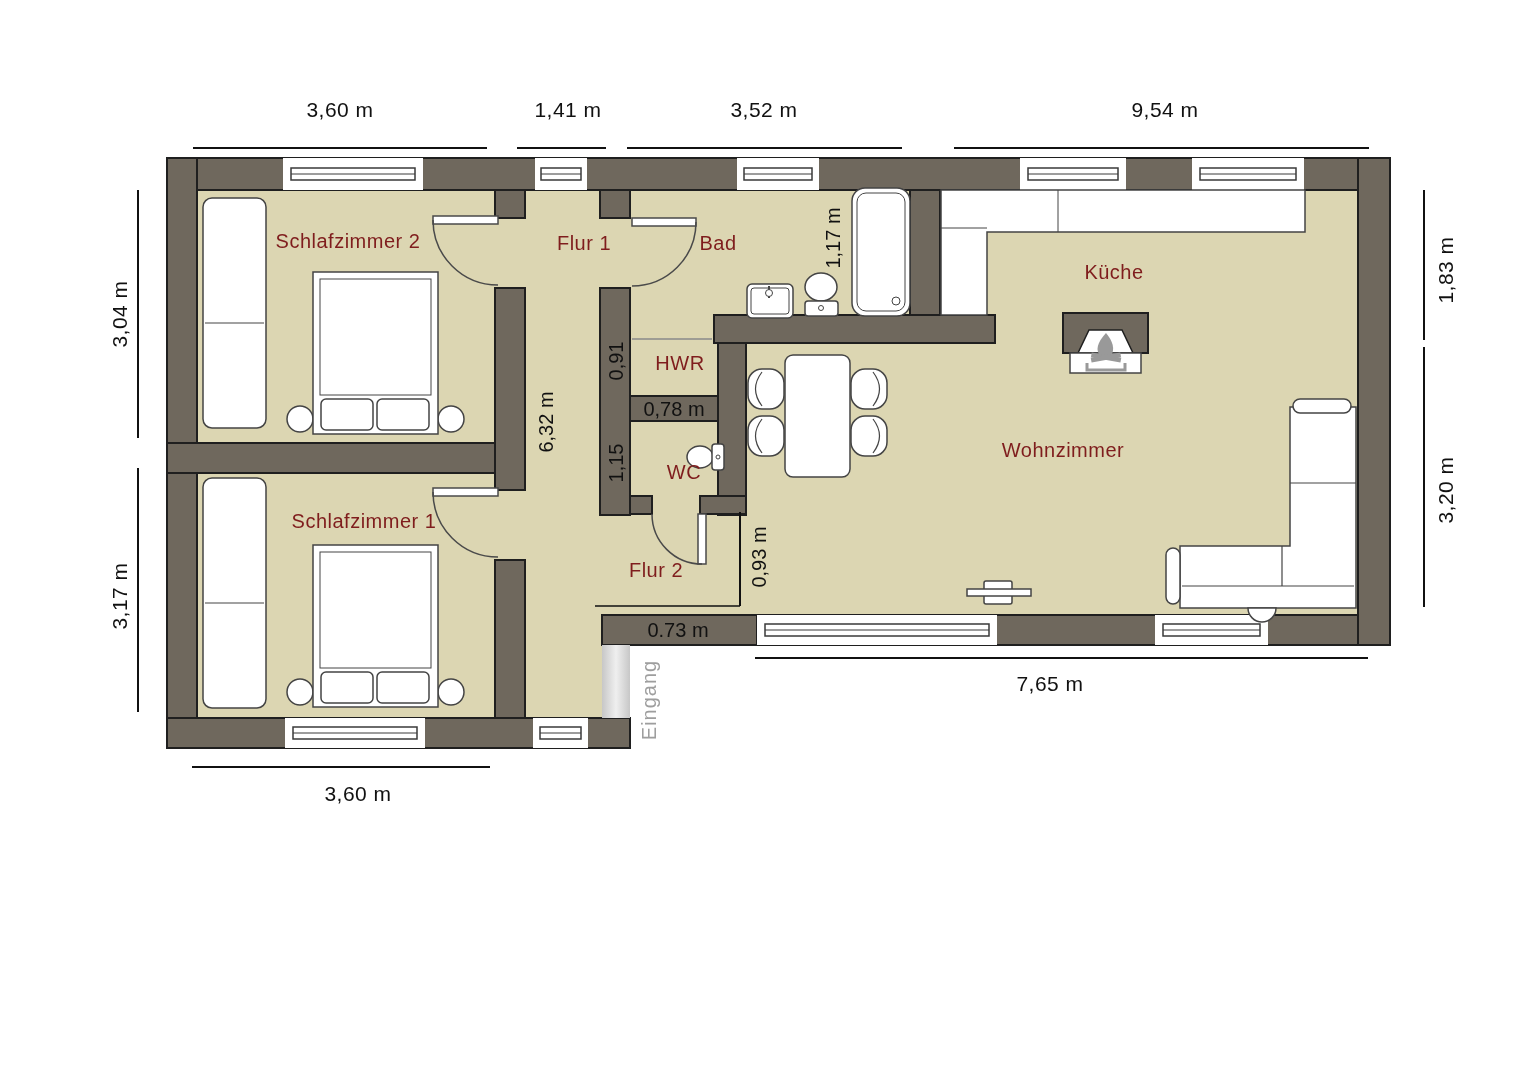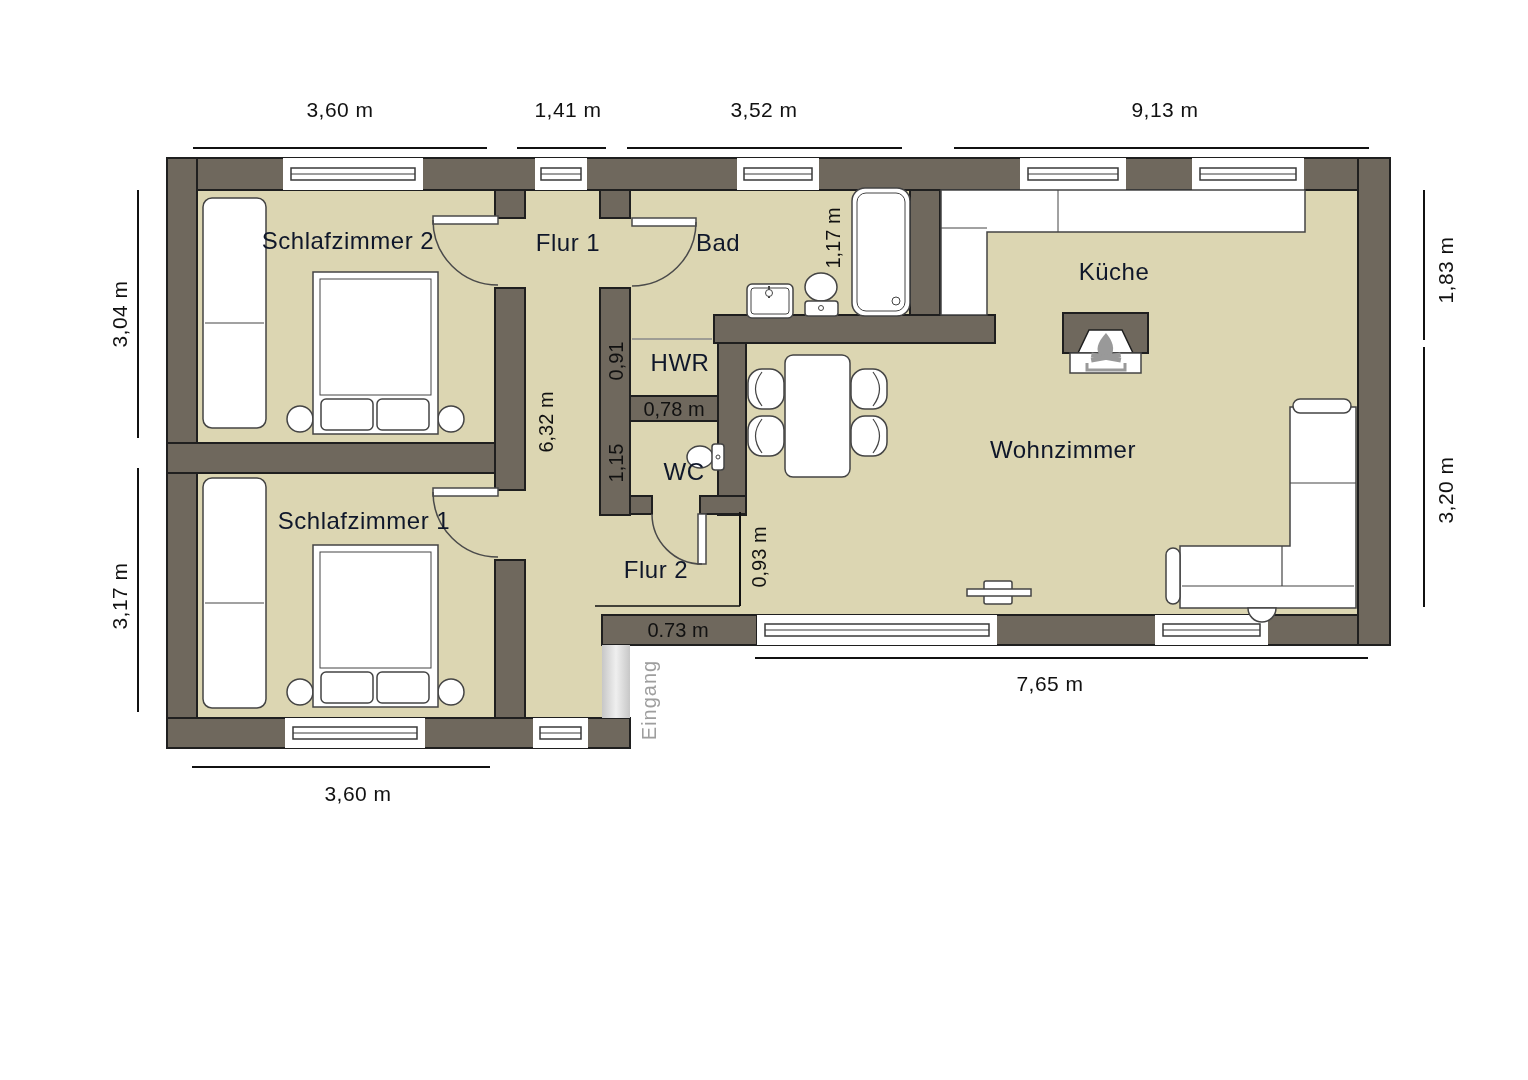--- a/index.html
+++ b/index.html
@@ -9,21 +9,21 @@
   }
   #plan-svg{position:absolute;left:0;top:0;}
   .lbl{
     position:absolute;white-space:nowrap;
     transform:translate(-50%,-50%);
     font-family:"Liberation Sans",sans-serif;
   }
   .lbl.rot{transform:translate(-50%,-50%) rotate(-90deg);}
   .dim{font-size:21px;color:#111111;letter-spacing:0.5px;}
   .dim-in{font-size:20px;color:#111111;}
-  .room{font-size:24px;color:#0f172a;letter-spacing:0.5px;}
+  .room{font-size:20px;color:#7f1d1d;letter-spacing:0.5px;}
   .entrance{font-size:20px;color:#9E9E9E;letter-spacing:1px;}
 </style>
 </head>
 <body>
 
 <div id="stage">
 
 <svg id="plan-svg" width="1528" height="1080" viewBox="0 0 1528 1080">
   <defs>
     <linearGradient id="gmat" x1="0" y1="0" x2="1" y2="0">
@@ -247,40 +247,40 @@
     <line x1="192" y1="767" x2="490" y2="767"></line>
     <line x1="740" y1="512" x2="740" y2="606"></line>
     <line x1="595" y1="606" x2="740" y2="606" stroke-width="1.5"></line>
   </g>
 </svg>
 
 <div>
   <div class="lbl dim" style="left:340px;top:110px">3,60 m</div>
   <div class="lbl dim" style="left:568px;top:110px">1,41 m</div>
   <div class="lbl dim" style="left:764px;top:110px">3,52 m</div>
-  <div class="lbl dim" style="left:1165px;top:110px">9,13 m</div>
+  <div class="lbl dim" style="left:1165px;top:110px">9,54 m</div>
   <div class="lbl dim rot" style="left:120px;top:314px">3,04 m</div>
   <div class="lbl dim rot" style="left:120px;top:596px">3,17 m</div>
   <div class="lbl dim rot" style="left:1446px;top:270px">1,83 m</div>
   <div class="lbl dim rot" style="left:1446px;top:490px">3,20 m</div>
   <div class="lbl dim" style="left:1050px;top:684px">7,65 m</div>
   <div class="lbl dim" style="left:358px;top:794px">3,60 m</div>
   <div class="lbl dim-in rot" style="left:546px;top:422px">6,32 m</div>
   <div class="lbl dim-in rot" style="left:833px;top:238px">1,17 m</div>
   <div class="lbl dim-in rot" style="left:616px;top:361px">0,91</div>
   <div class="lbl dim-in rot" style="left:616px;top:463px">1,15</div>
   <div class="lbl dim-in" style="left:674px;top:409px">0,78 m</div>
   <div class="lbl dim-in rot" style="left:759px;top:557px">0,93 m</div>
   <div class="lbl dim-in" style="left:678px;top:630px">0.73 m</div>
 </div>
 
 <div>
   <div class="lbl room" style="left:348px;top:241px">Schlafzimmer 2</div>
   <div class="lbl room" style="left:364px;top:521px">Schlafzimmer 1</div>
-  <div class="lbl room" style="left:568px;top:243px">Flur 1</div>
+  <div class="lbl room" style="left:584px;top:243px">Flur 1</div>
   <div class="lbl room" style="left:656px;top:570px">Flur 2</div>
   <div class="lbl room" style="left:718px;top:243px">Bad</div>
   <div class="lbl room" style="left:680px;top:363px">HWR</div>
   <div class="lbl room" style="left:684px;top:472px">WC</div>
   <div class="lbl room" style="left:1114px;top:272px">Küche</div>
   <div class="lbl room" style="left:1063px;top:450px">Wohnzimmer</div>
   <div class="lbl entrance rot" style="left:649px;top:700px">Eingang</div>
 </div>
 
 </div>

